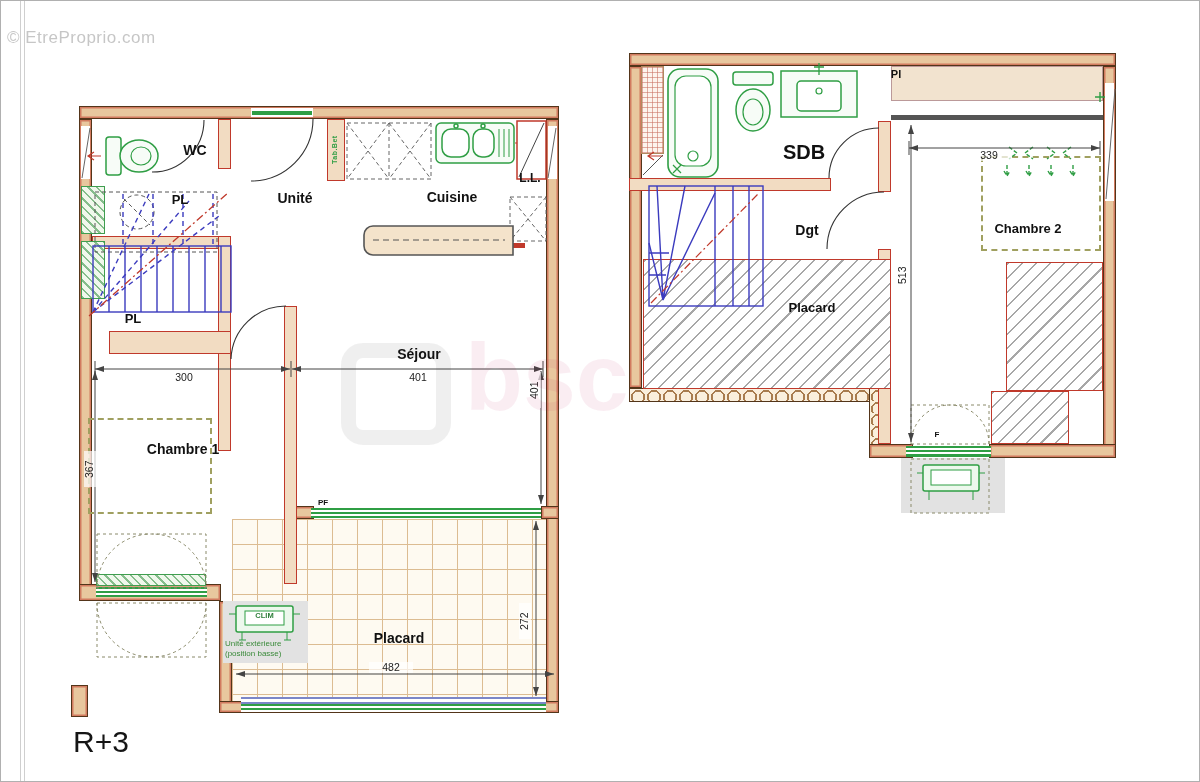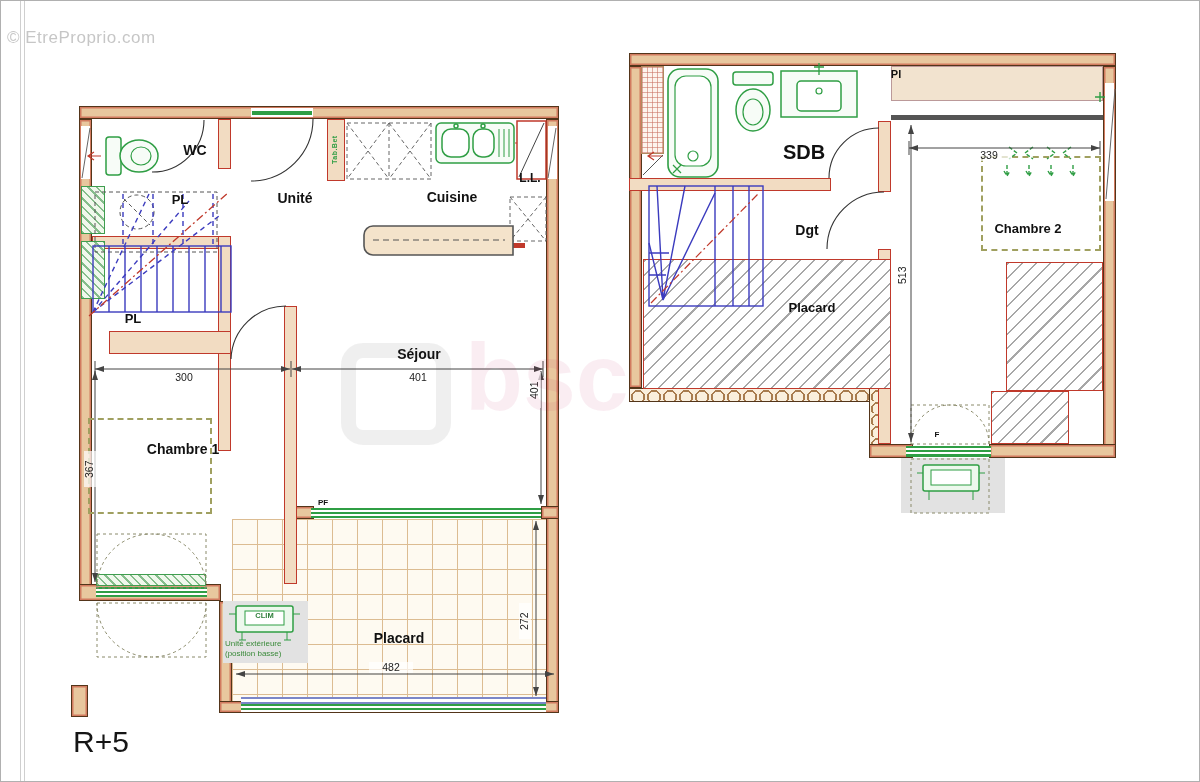--- a/index.html
+++ b/index.html
@@ -201,21 +201,21 @@
 
     <div class="dim" style="left:85px;top:266px;width:40px;">300</div>
     <div class="dim" style="left:317px;top:266px;width:44px;">401</div>
     <div class="dim vdim" style="left:450px;top:266px;width:12px;height:36px;">401</div>
     <div class="dim vdim" style="left:5px;top:345px;width:12px;height:36px;">367</div>
     <div class="dim" style="left:290px;top:556px;width:44px;">482</div>
     <div class="dim vdim" style="left:440px;top:497px;width:12px;height:36px;">272</div>
   </div>
 
   <div class="wall" style="left:70px;top:684px;width:17px;height:32px;"></div>
-  <div class="title" style="left:72px;top:724px;">R+5</div>
+  <div class="title" style="left:72px;top:724px;">R+3</div>
 
   <div class="abs" style="left:628px;top:52px;width:487px;height:468px;">
 
     <div class="soft-fill" style="left:262px;top:13px;width:212px;height:35px;"></div>
     <div class="abs" style="left:262px;top:62px;width:212px;height:5px;background:#555;"></div>
 
     <div class="wall" style="left:0;top:0;width:487px;height:13px;"></div>
     <div class="wall" style="left:0;top:13px;width:13px;height:322px;"></div>
     <div class="wall" style="left:474px;top:13px;width:13px;height:392px;"></div>
     <div class="scallop" style="left:0;top:335px;width:242px;height:14px;"></div>

